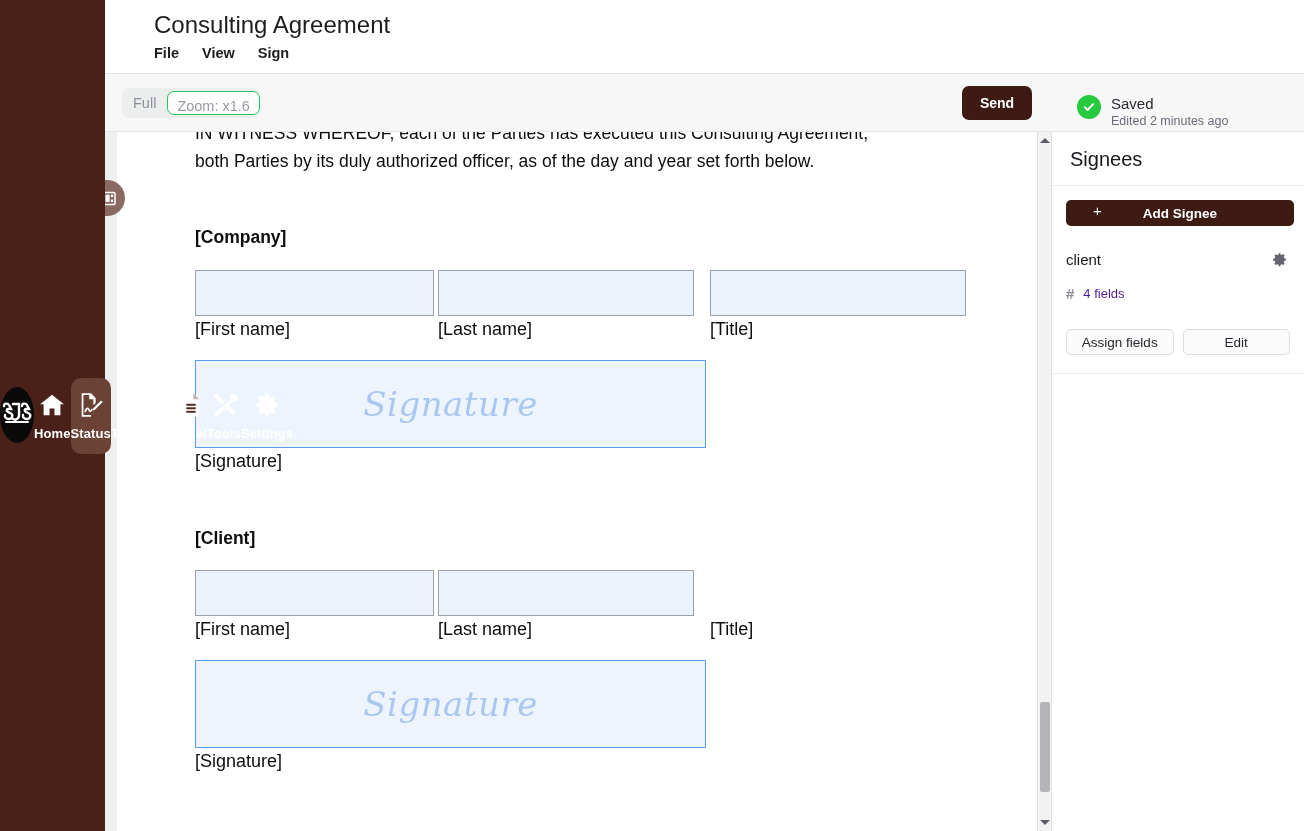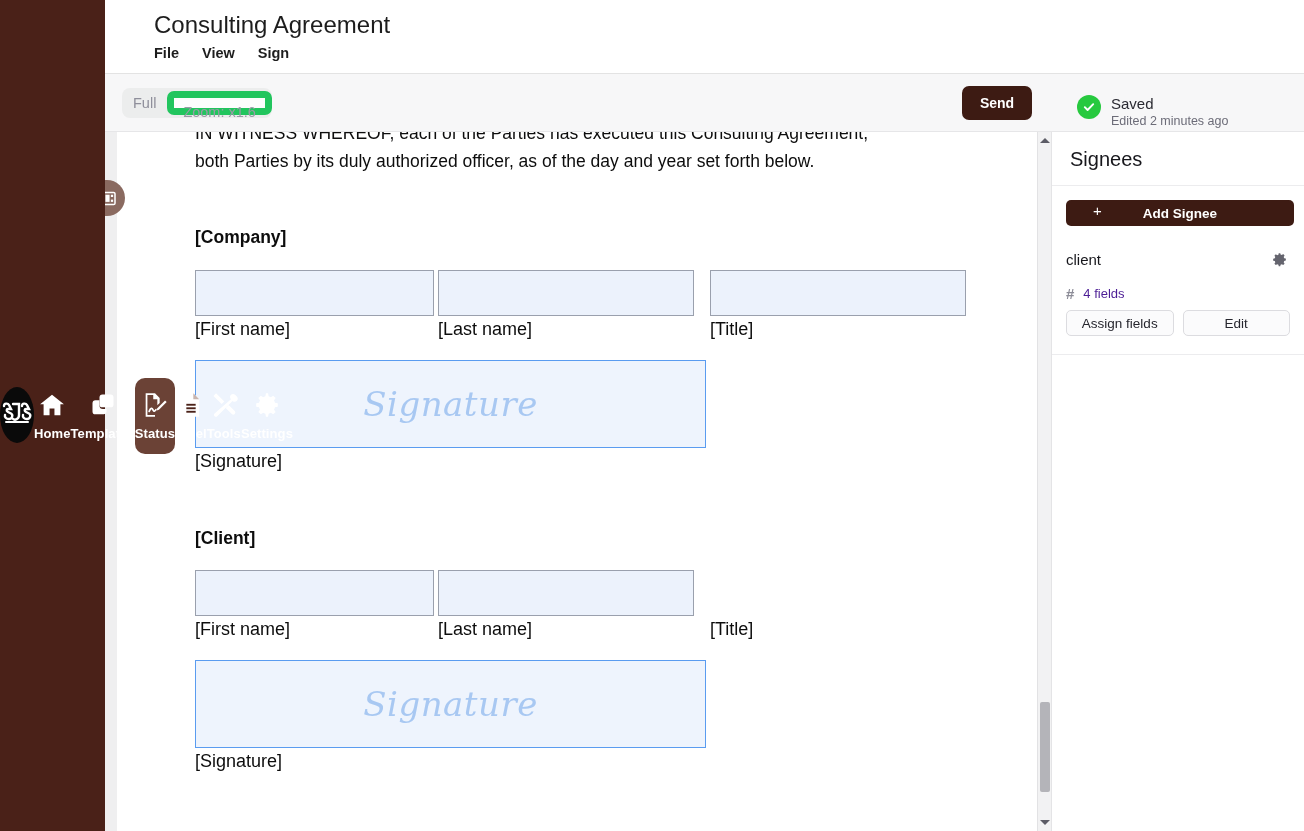--- a/index.html
+++ b/index.html
@@ -99,21 +99,21 @@
   }
   .zoom-group {
     display: flex; align-items: center; margin-left: 17px;
     background: #eceded; border-radius: 8px; height: 30px; overflow: hidden;
   }
   .zoom-full {
     font-size: 14.5px; color: #8f8f9b; padding: 0 11px; line-height: 30px; cursor: pointer;
   }
   .zoom-level {
     font-size: 14.5px; color: #9a9aa6; background: #fdfdfd;
-    border: 7px solid #22c55e; border-radius: 7px;
+    border: 1px solid #22c55e; border-radius: 7px;
     padding: 0 9px; line-height: 28px; height: 24px; cursor: pointer;
   }
   .send-btn {
     position: absolute; left: 857px; top: 12px;
     width: 70px; height: 34px; border-radius: 7px; background: #3d1b13;
     color: #ffffff; font-size: 14px; font-weight: 700;
     display: flex; align-items: center; justify-content: center; cursor: pointer;
     border: none;
   }
   .saved-wrap {
@@ -222,21 +222,21 @@
     display: flex; align-items: center; margin-top: 25px; padding-right: 6px;
   }
   .signee-name { font-size: 15px; color: #17171c; font-weight: 400; }
   .gear { margin-left: auto; cursor: pointer; display: flex; }
   .gear svg { display: block; fill: #64646e; }
   .fields-line {
     display: flex; align-items: center; gap: 9px; margin-top: 18px;
   }
   .hash-icon { font-size: 15px; color: #8c8c97; font-weight: 700; line-height: 15px; }
   .fields-count { font-size: 13px; color: #4c1d95; }
-  .signee-actions { display: flex; gap: 9px; margin-top: 9px; padding-right: 4px; align-items: center; }
+  .signee-actions { display: flex; gap: 9px; margin-top: 28px; padding-right: 4px; align-items: center; }
   .pbtn {
     flex: 1 1 0; height: 26px; border: 1px solid #dcdce0; border-radius: 5px;
     background: #fbfbfc; font-size: 13.5px; color: #26262e;
     display: flex; align-items: center; justify-content: center; cursor: pointer;
   }
   .panel-sep { border-bottom: 1px solid #ececee; margin: 18px -10px 0 -14px; }
 </style>
 </head>
 <body>
 
@@ -256,39 +256,39 @@
     <div class="rail-item">
       <span class="ri-icon">
         <svg viewBox="0 0 24 24">
             <path d="M12 3.2 1.8 11.3h3v9.5h5.1v-5.9h4.2v5.9h5.1v-9.5h3z"></path>
           </svg>
       </span>
       <span class="ri-label">Home</span>
     </div>
 
 
-    <div class="rail-item">
-      <span class="ri-icon">
-        <svg viewBox="0 0 24 24">
-          <rect x="9" y="3" width="12" height="11" rx="2.5"></rect>
-          <path d="M3 10.5a2.5 2.5 0 0 1 2.5-2.5H9v4.5a3 3 0 0 0 3 3h3v2.5A2.5 2.5 0 0 1 12.5 20h-7A2.5 2.5 0 0 1 3 17.5z"></path>
-        </svg>
-      </span>
-      <span class="ri-label">Templates</span>
-    </div>
-
     <div class="rail-item active">
       <span class="ri-icon">
         <svg viewBox="0 0 24 24">
           <path d="M4 2h8l4 4v4.2l-2 2V7h-3.5V3.5H5.5v17H12V22H4z"></path>
           <path d="M7 17.5c1.3-3.3 2.4-3.3 3.4-1.2.7 1.5 1.5 1.2 2.4-.3" stroke="#fff" stroke-width="1.5" fill="none" stroke-linecap="round"></path>
           <path d="M20.6 8.1l1.4 1.4-6.6 6.6-2 .6.6-2z"></path>
         </svg>
       </span>
       <span class="ri-label">Status</span>
+    </div>
+
+    <div class="rail-item">
+      <span class="ri-icon">
+        <svg viewBox="0 0 24 24">
+          <rect x="9" y="3" width="12" height="11" rx="2.5"></rect>
+          <path d="M3 10.5a2.5 2.5 0 0 1 2.5-2.5H9v4.5a3 3 0 0 0 3 3h3v2.5A2.5 2.5 0 0 1 12.5 20h-7A2.5 2.5 0 0 1 3 17.5z"></path>
+        </svg>
+      </span>
+      <span class="ri-label">Templates</span>
     </div>
 
     <div class="rail-item">
       <span class="ri-icon">
         <svg viewBox="0 0 24 24">
           <path d="M5 2h9l5 5v15H5z"></path>
           <path d="M14 2l5 5h-5z" fill="#c8b5af"></path>
           <rect x="8" y="11" width="8" height="1.6" fill="#4a2118"></rect>
           <rect x="8" y="14" width="8" height="1.6" fill="#4a2118"></rect>
           <rect x="8" y="17" width="8" height="1.6" fill="#4a2118"></rect>

